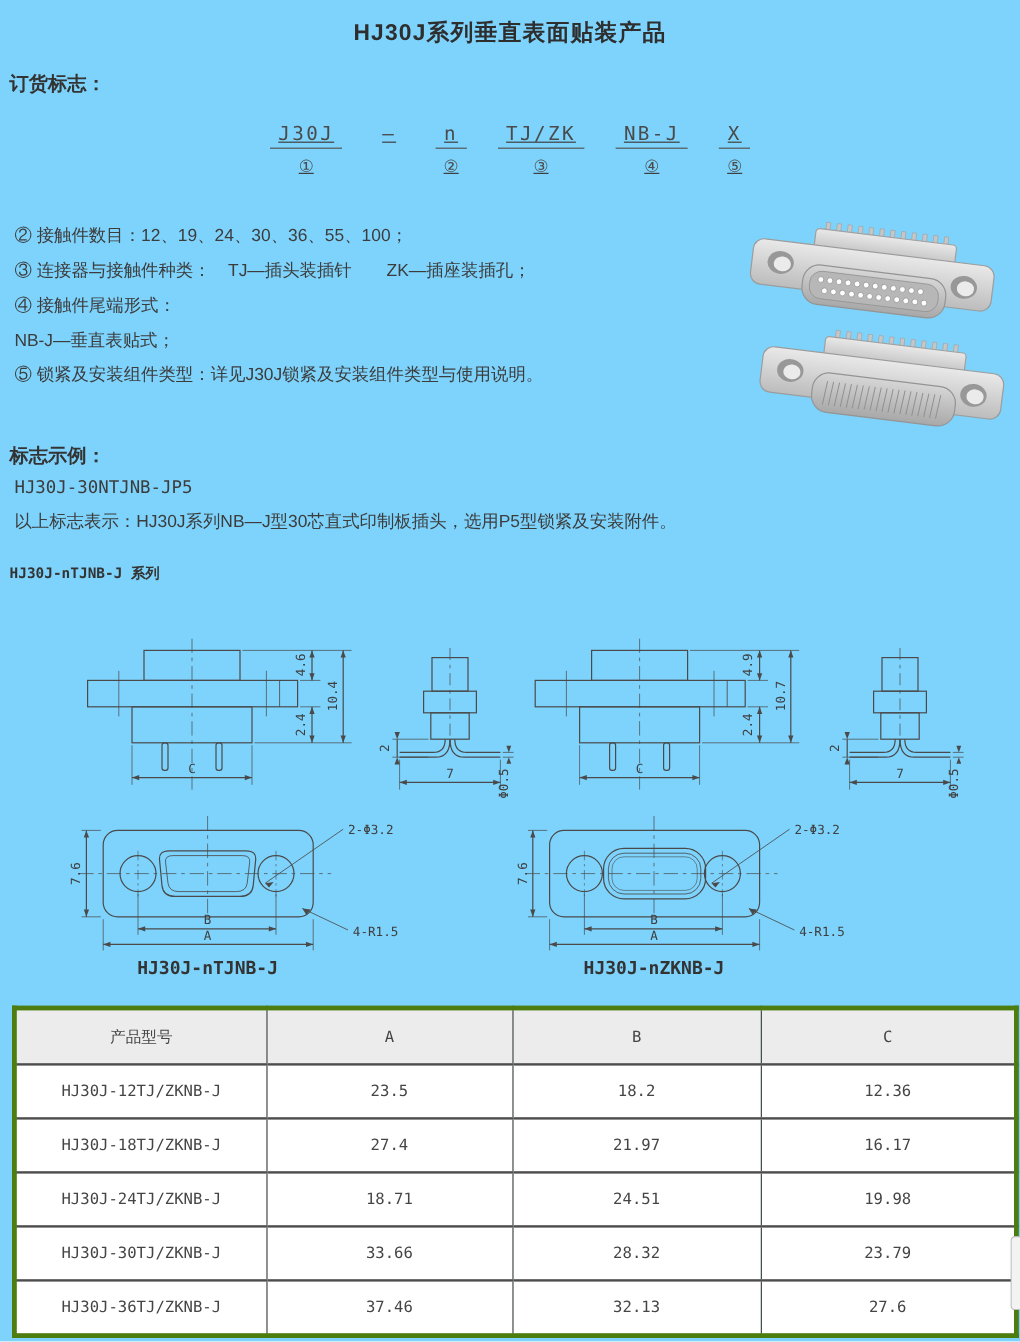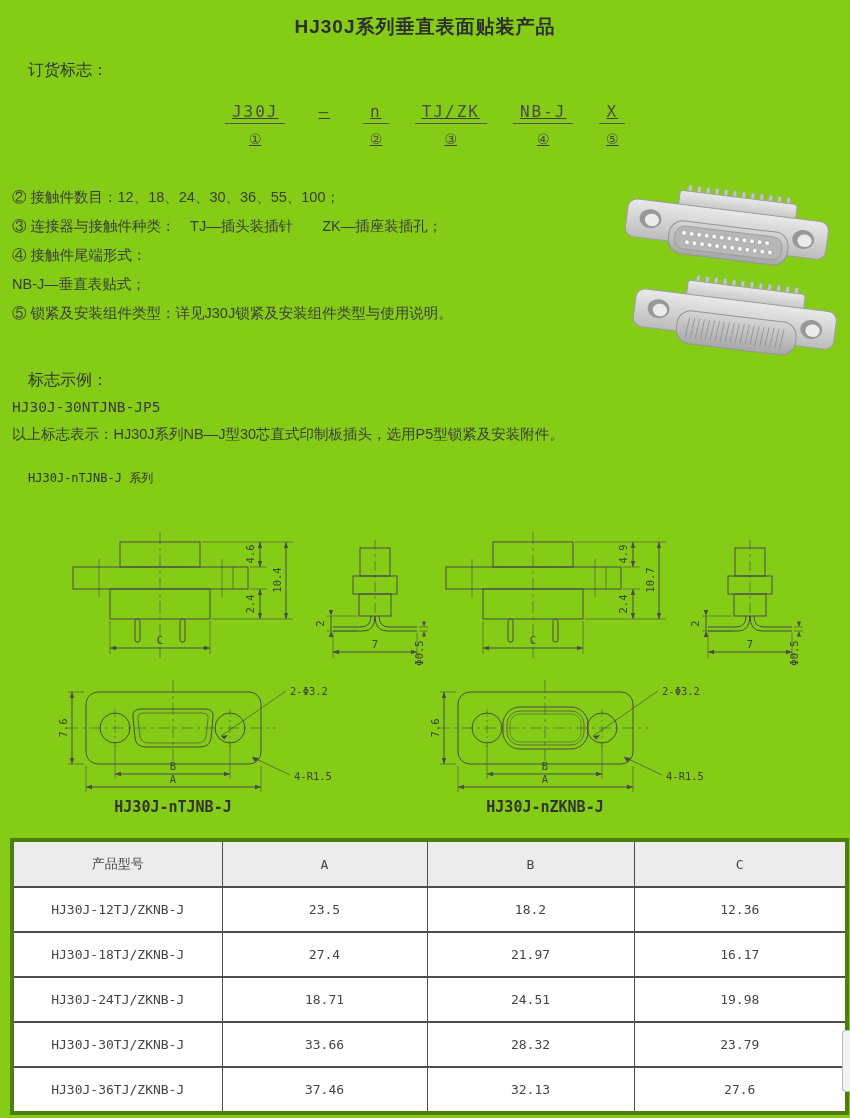--- a/index.html
+++ b/index.html
@@ -1,20 +1,20 @@
 <!DOCTYPE html>
 <html><head>
 <meta charset="utf-8">
 <style>
   html,body{margin:0;padding:0;background:#ffffff;}
-  .page{position:relative;width:850px;height:1118px;background:#84cc16;overflow:hidden;
+  .page{position:relative;width:850px;height:1118px;background:#7dd3fc;overflow:hidden;
         font-family:"Liberation Sans",sans-serif;color:#3f3f3f;}
   .title{position:absolute;top:14px;left:0;width:850px;text-align:center;margin:0;
          font-size:19px;font-weight:bold;color:#2e2e2e;letter-spacing:1px;}
-  .sec-heading{position:absolute;left:28px;font-size:16px;font-weight:normal;color:#333;}
+  .sec-heading{position:absolute;left:8px;font-size:16px;font-weight:bold;color:#333;}
   .ordering-heading{top:60px;}
   .example-heading{top:370px;}
   .series-heading{top:470px;font-size:12px;font-family:"DejaVu Sans Mono","Liberation Sans",sans-serif;}
   .code-diagram{position:absolute;top:102px;left:0;width:850px;display:flex;
                 justify-content:center;gap:26px;text-decoration:underline;}
   .seg{display:flex;flex-direction:column;align-items:center;gap:7px;}
   .seg-code{font-family:"DejaVu Sans Mono",monospace;font-size:16px;letter-spacing:2px;
             padding:0 7px 2px 7px;color:#4a4a4a;}
   .seg-code.u{border-bottom:1.5px solid #555;}
   .seg-num{font-size:14px;color:#4a4a4a;font-family:"DejaVu Sans",sans-serif;}
@@ -69,21 +69,21 @@
       <span class="seg-code u">NB-J</span>
       <span class="seg-num">④</span>
     </div>
     <div class="seg">
       <span class="seg-code u">X</span>
       <span class="seg-num">⑤</span>
     </div>
   </div>
 
   <div class="notes">
-    <div class="note-line">② 接触件数目：12、18、24、30、36、55、100；</div>
+    <div class="note-line">② 接触件数目：12、19、24、30、36、55、100；</div>
     <div class="note-line">③ 连接器与接触件种类：　TJ—插头装插针　　ZK—插座装插孔；</div>
     <div class="note-line">④ 接触件尾端形式：</div>
     <div class="note-line">NB-J—垂直表贴式；</div>
     <div class="note-line">⑤ 锁紧及安装组件类型：详见J30J锁紧及安装组件类型与使用说明。</div>
   </div>
 
   <svg class="drw" style="left:622px;top:182px" width="218" height="186" viewBox="0 0 218 186">
     <defs>
       <linearGradient id="gMetal" x1="0" y1="0" x2="0" y2="1">
         <stop offset="0" stop-color="#e9e9e9"></stop>

